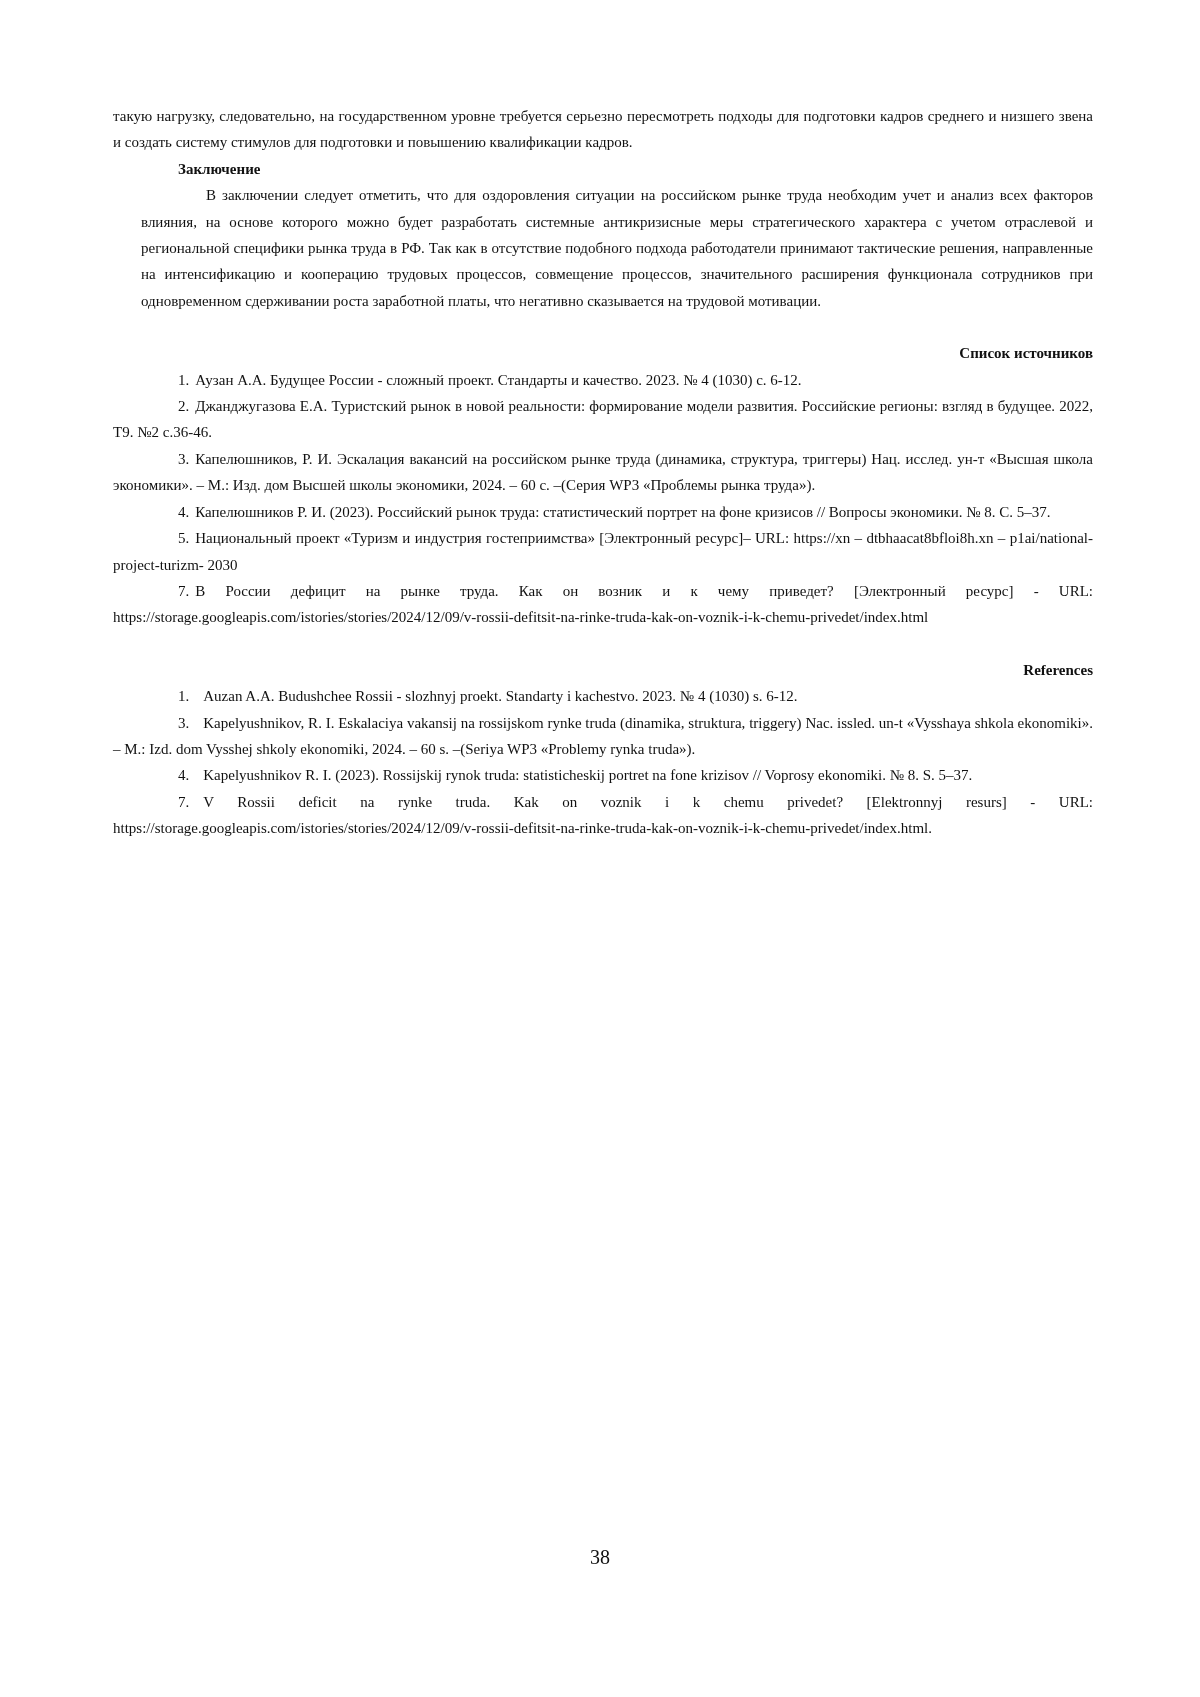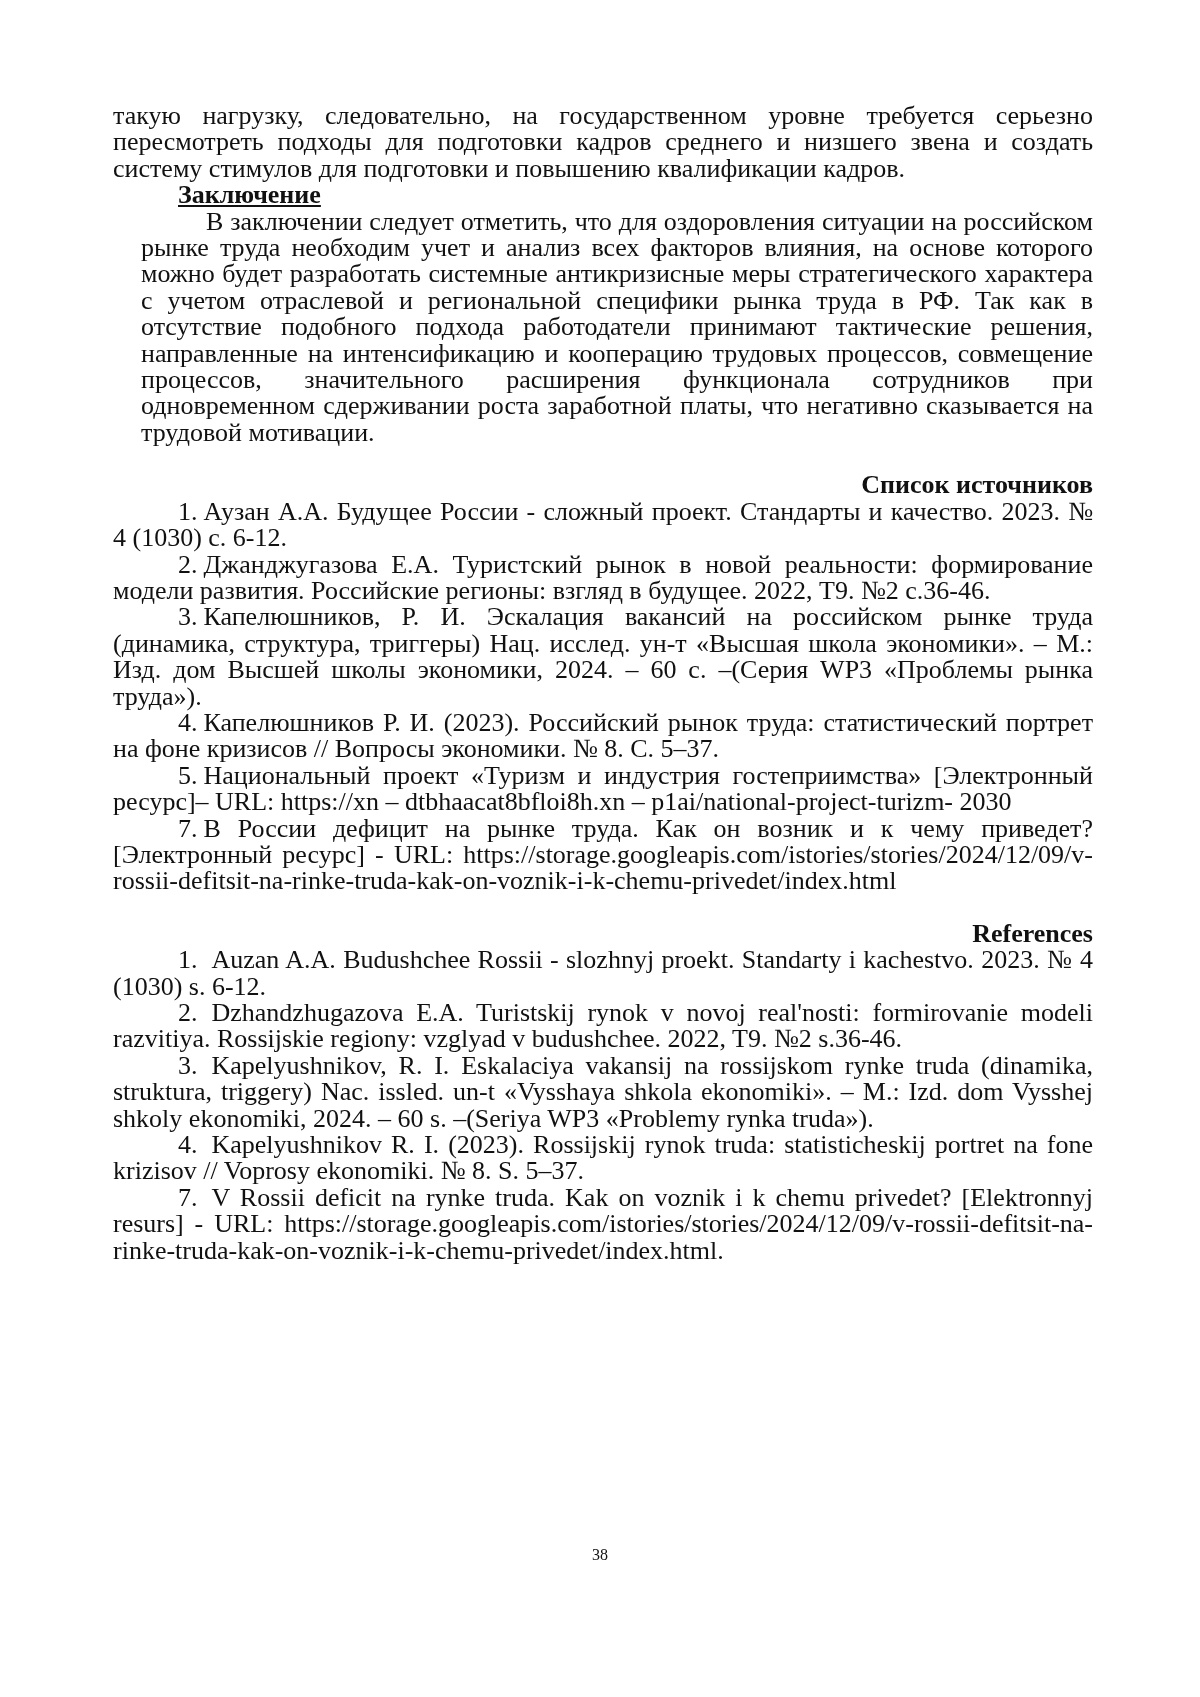--- a/index.html
+++ b/index.html
@@ -2,33 +2,33 @@
 <html><head>
   <meta charset="utf-8">
   <style>
     html, body { margin: 0; padding: 0; background: #ffffff; }
     body {
       width: 1200px; height: 1697px; position: relative; overflow: hidden;
       font-family: "Liberation Serif", serif; color: #111111;
     }
     .page {
       position: absolute; left: 113px; top: 103px; width: 980px;
-      font-size: 26px; line-height: 26.4px;
+      font-size: 15px; line-height: 26.4px;
     }
     p { margin: 0; text-align: justify; }
     .indent { text-indent: 65px; margin-left: 28px; }
-    .heading-left { font-weight: bold; text-indent: 65px; text-decoration: underline; }
+    .heading-left { font-weight: bold; text-indent: 65px; }
     .heading-center { font-weight: bold; text-align: right; margin-top: 26px; }
     .ref { text-align: justify; text-indent: 65px; }
     .ref .num { display: inline; }
     .ref.en .num { margin-right: 14px; }
     .ref.ru .num { margin-right: 6px; }
     .page-number {
       position: absolute; left: 0; width: 1200px; top: 1546px;
-      text-align: center; font-size: 16px;
+      text-align: center; font-size: 20px;
     }
   </style>
 </head>
 <body>
 
 <div class="page">
   <p>такую нагрузку, следовательно, на государственном уровне требуется серьезно пересмотреть подходы для подготовки кадров среднего и низшего звена и создать систему стимулов для подготовки и повышению квалификации кадров.</p>
   <p class="heading-left">Заключение</p>
   <p class="indent">В заключении следует отметить, что для оздоровления ситуации на российском рынке труда необходим учет и анализ всех факторов влияния, на основе которого можно будет разработать системные антикризисные меры стратегического характера с учетом отраслевой и региональной специфики рынка труда в РФ. Так как в отсутствие подобного подхода работодатели принимают тактические решения, направленные на интенсификацию и кооперацию трудовых процессов, совмещение процессов, значительного расширения функционала сотрудников при одновременном сдерживании роста заработной платы, что негативно сказывается на трудовой мотивации.</p>
 
@@ -38,20 +38,19 @@
     <p class="ref ru"><span class="num">2.</span><span>Джанджугазова Е.А. Туристский рынок в новой реальности: формирование модели развития. Российские регионы: взгляд в будущее. 2022, Т9. №2 с.36-46.</span></p>
     <p class="ref ru"><span class="num">3.</span><span>Капелюшников, Р. И. Эскалация вакансий на российском рынке труда (динамика, структура, триггеры) Нац. исслед. ун-т «Высшая школа экономики». – М.: Изд. дом Высшей школы экономики, 2024. – 60 с. –(Серия WP3 «Проблемы рынка труда»).</span></p>
     <p class="ref ru"><span class="num">4.</span><span>Капелюшников Р. И. (2023). Российский рынок труда: статистический портрет на фоне кризисов // Вопросы экономики. № 8. С. 5–37.</span></p>
     <p class="ref ru"><span class="num">5.</span><span>Национальный проект «Туризм и индустрия гостеприимства» [Электронный ресурс]– URL: https://xn – dtbhaacat8bfloi8h.xn – p1ai/national-project-turizm‐ 2030</span></p>
     <p class="ref ru"><span class="num">7.</span><span>В России дефицит на рынке труда. Как он возник и к чему приведет? [Электронный ресурс] - URL: https://storage.googleapis.com/istories/stories/2024/12/09/v-rossii-defitsit-na-rinke-truda-kak-on-voznik-i-k-chemu-privedet/index.html</span></p>
   </div>
 
   <p class="heading-center">References</p>
   <div>
     <p class="ref en"><span class="num">1.</span><span>Auzan A.A. Budushchee Rossii - slozhnyj proekt. Standarty i kachestvo. 2023. № 4 (1030) s. 6-12.</span></p>
-    <p class="ref en"><span class="num">2.</span><span>Dzhandzhugazova E.A. Turistskij rynok v novoj real'nosti: formirovanie modeli razvitiya. Rossijskie regiony: vzglyad v budushchee. 2022, T9. №2 s.36-46.</span></p>
     <p class="ref en"><span class="num">3.</span><span>Kapelyushnikov, R. I. Eskalaciya vakansij na rossijskom rynke truda (dinamika, struktura, triggery) Nac. issled. un-t «Vysshaya shkola ekonomiki». – M.: Izd. dom Vysshej shkoly ekonomiki, 2024. – 60 s. –(Seriya WP3 «Problemy rynka truda»).</span></p>
     <p class="ref en"><span class="num">4.</span><span>Kapelyushnikov R. I. (2023). Rossijskij rynok truda: statisticheskij portret na fone krizisov // Voprosy ekonomiki. № 8. S. 5–37.</span></p>
     <p class="ref en"><span class="num">7.</span><span>V Rossii deficit na rynke truda. Kak on voznik i k chemu privedet? [Elektronnyj resurs] - URL: https://storage.googleapis.com/istories/stories/2024/12/09/v-rossii-defitsit-na-rinke-truda-kak-on-voznik-i-k-chemu-privedet/index.html.</span></p>
   </div>
 </div>
 
 <div class="page-number">38</div>
 
 </body></html>

